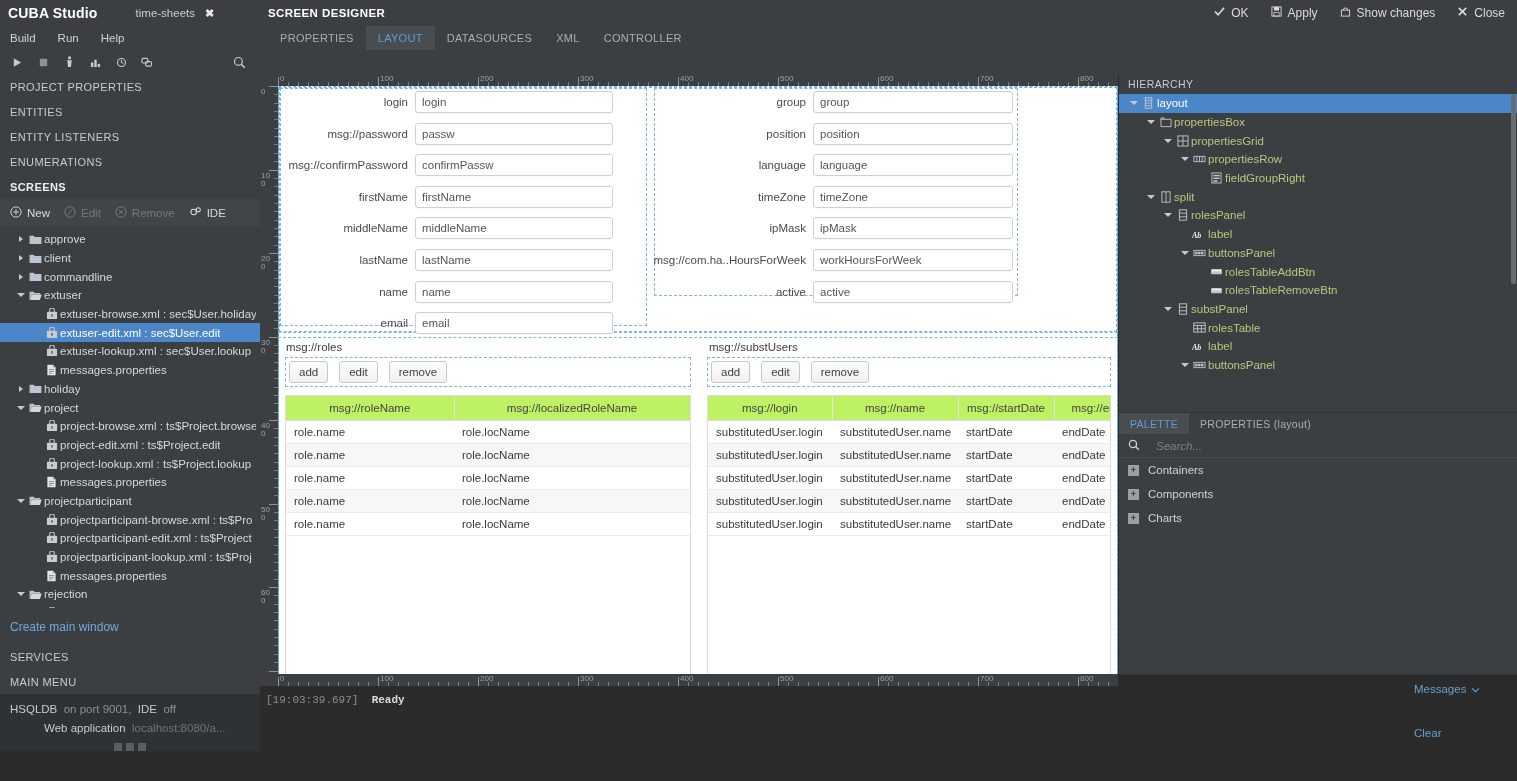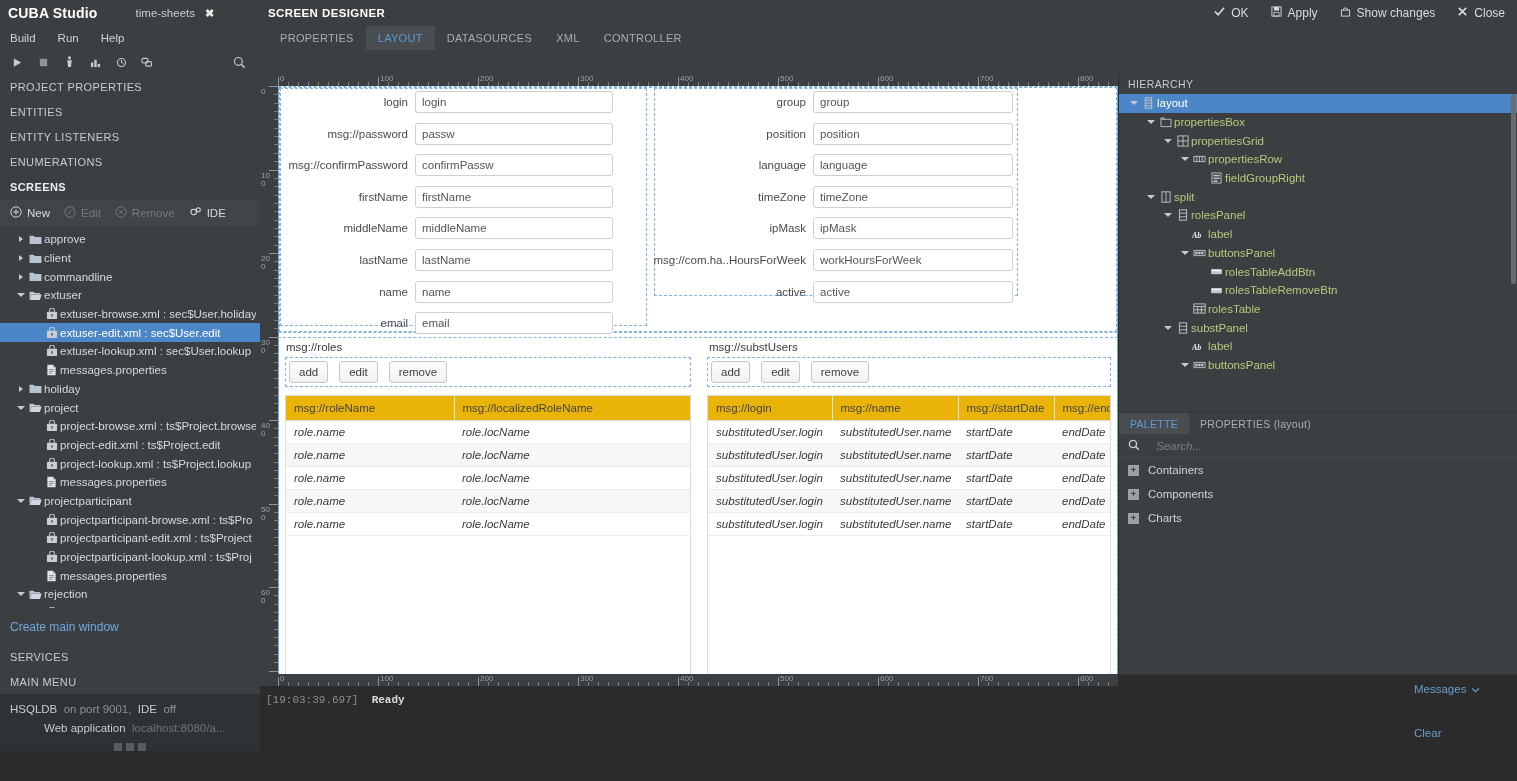--- a/index.html
+++ b/index.html
@@ -135,27 +135,27 @@
   .btnstrip { position: absolute; display: flex; gap: 11px; }
   .sbtn {
     min-width: 38px; height: 22px; border: 1px solid #c6c6c6; border-radius: 3px;
     background: linear-gradient(#fdfdfd,#f1f1f1); font-size: 11.5px; color: #3e3e3e;
     display: flex; align-items: center; justify-content: center; padding: 0 9px; cursor: default;
   }
 
   .dtable { position: absolute; border: 1px solid #dcdcdc; background: #fff; overflow: hidden; }
   .dtable table { border-collapse: collapse; width: 100%; table-layout: fixed; }
   .dtable th {
-    font-size: 11.5px; color: #454545; font-weight: normal; text-align: left;
-    padding: 6px 8px; background: #eab308; border-bottom: 1px solid #dcdcdc;
+    font-size: 11.5px; color: #454545; font-weight: normal; text-align: center;
+    padding: 6px 8px; background: #bef264; border-bottom: 1px solid #dcdcdc;
     border-right: 1px solid #e6e6e6; white-space: nowrap; overflow: hidden;
   }
   .dtable td {
     font-size: 11.5px; color: #3a3a3a; padding: 5px 8px; border-bottom: 1px solid #ececec;
-    white-space: nowrap; overflow: hidden; font-style: italic;
+    white-space: nowrap; overflow: hidden;
   }
   .dtable tr.alt td { background: #f7f7f7; }
 
   
   .ruler-bottom { position: relative; height: 12px; background: #3c3f41; overflow: hidden; flex: 0 0 12px; }
 
   .console {
     background: #2b2b2b; flex: 0 0 65px; display: flex; min-height: 0;
   }
   .console-text {
@@ -1224,41 +1224,41 @@
             <div class="hnode" style="padding-left: 76px;">
               <span class="tw"></span>
               <span class="hicon">
                 <svg width="13" height="7" viewBox="0 0 14 8">
                   <rect x="0.8" y="1" width="12.4" height="6" rx="1" fill="#c2c6ca"></rect>
                   <rect x="2" y="2.2" width="10" height="1.6" fill="#eceff1"></rect>
                 </svg>
               </span>
               <span class="hlabel">rolesTableRemoveBtn</span>
             </div>
+            <div class="hnode" style="padding-left: 42px;">
+              <span class="tw">
+                <span class="tri open"></span>
+              </span>
+              <span class="hicon">
+                <svg width="10" height="12" viewBox="0 0 11 13">
+                  <rect x="1.5" y="0.8" width="8" height="11.4" stroke="#c2c6ca" fill="none"></rect>
+                  <path d="M1.5 4.5 L9.5 4.5 M1.5 8.5 L9.5 8.5" stroke="#c2c6ca"></path>
+                </svg>
+              </span>
+              <span class="hlabel">substPanel</span>
+            </div>
             <div class="hnode" style="padding-left: 59px;">
               <span class="tw"></span>
               <span class="hicon">
                 <svg width="13" height="11" viewBox="0 0 14 12">
                   <rect x="0.8" y="1" width="12.4" height="10" stroke="#c2c6ca" fill="none"></rect>
                   <path d="M0.8 3.8 L13.2 3.8 M4.9 3.8 L4.9 11 M9.1 3.8 L9.1 11 M0.8 7.4 L13.2 7.4" stroke="#c2c6ca"></path>
                 </svg>
               </span>
               <span class="hlabel">rolesTable</span>
-            </div>
-            <div class="hnode" style="padding-left: 42px;">
-              <span class="tw">
-                <span class="tri open"></span>
-              </span>
-              <span class="hicon">
-                <svg width="10" height="12" viewBox="0 0 11 13">
-                  <rect x="1.5" y="0.8" width="8" height="11.4" stroke="#c2c6ca" fill="none"></rect>
-                  <path d="M1.5 4.5 L9.5 4.5 M1.5 8.5 L9.5 8.5" stroke="#c2c6ca"></path>
-                </svg>
-              </span>
-              <span class="hlabel">substPanel</span>
             </div>
             <div class="hnode" style="padding-left: 59px;">
               <span class="tw"></span>
               <span class="hicon">
                 <svg width="16" height="11" viewBox="0 0 16 11">
                   <text x="0" y="9" font-size="8" font-style="italic" font-weight="bold" fill="#e5e8ea" font-family="Liberation Serif">Ab</text>
                 </svg>
               </span>
               <span class="hlabel">label</span>
             </div>

